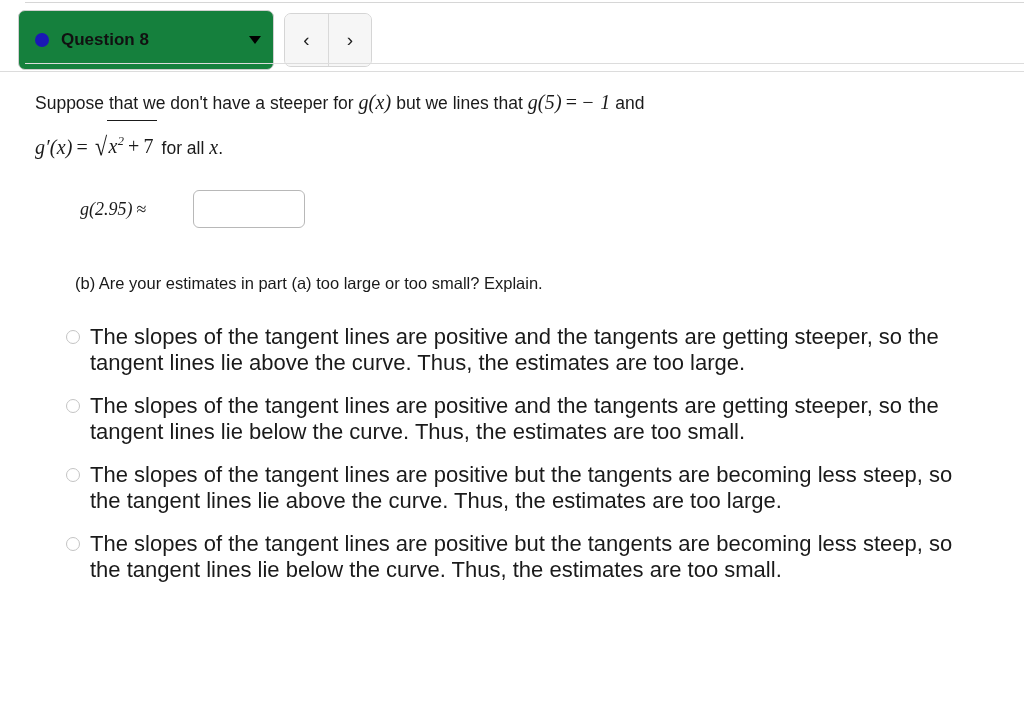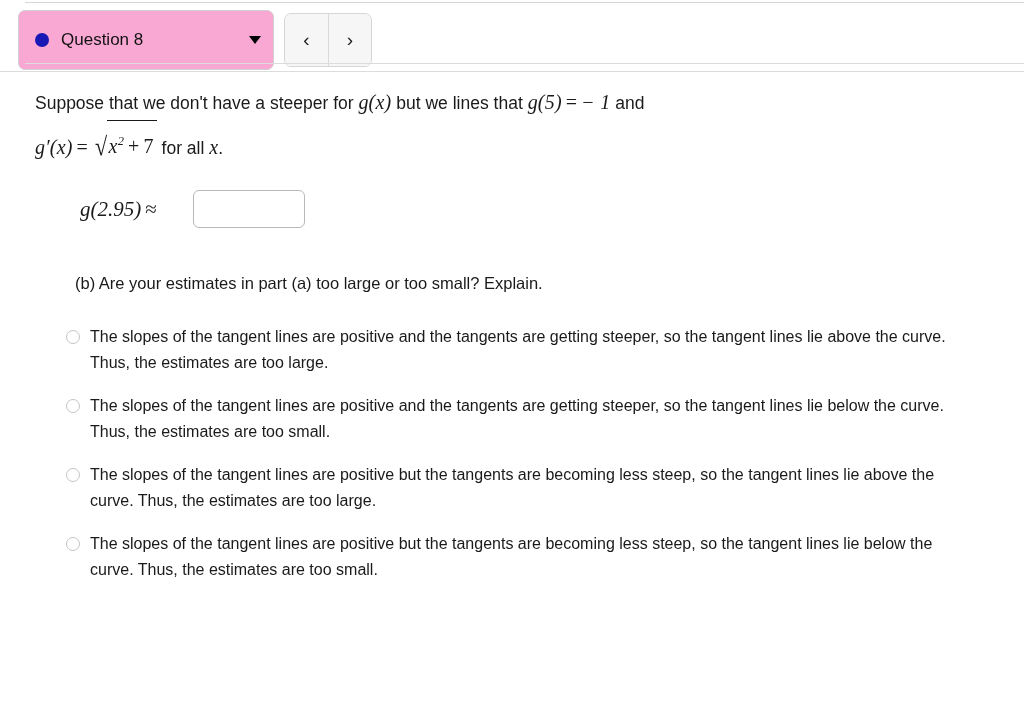--- a/index.html
+++ b/index.html
@@ -52,25 +52,26 @@
     align-items: center;
     gap: 10px;
   }
 
   .question-select {
     box-sizing: border-box;
     width: 256px;
     height: 60px;
     border: 1px solid #d0d0d0;
     border-radius: 7px;
-    background: #f9a8d4;
+    background: #15803d;
     display: flex;
     align-items: center;
     padding: 0 12px 0 16px;
     cursor: pointer;
+    font-weight: bold;
   }
   .status-dot {
     width: 14px;
     height: 14px;
     border-radius: 50%;
     background: #1a18b5;
     flex: 0 0 auto;
     margin-right: 12px;
   }
   .question-label {
@@ -189,21 +190,21 @@
   
   .answer-row {
     display: flex;
     align-items: center;
     margin-left: 80px;
     margin-top: 24px;
   }
   .answer-label {
     font-family: "Liberation Serif", "DejaVu Serif", serif;
     font-style: italic;
-    font-size: 21px;
+    font-size: 18px;
     min-width: 105px;
   }
   .approx {
     font-style: normal;
     padding-left: 4px;
   }
   .answer-input {
     box-sizing: border-box;
     width: 112px;
     height: 38px;
@@ -238,21 +239,21 @@
     width: 14px;
     height: 14px;
     border: 1.4px solid #c4c4c4;
     border-radius: 50%;
     background: #ffffff;
     flex: 0 0 auto;
     margin-top: 6px;
     margin-right: 10px;
   }
   .option-text {
-    font-size: 16px;
+    font-size: 22px;
     line-height: 26px;
     color: #1a1a1a;
   }
 </style>
 </head>
 <body>
 
 <div class="rule-top"></div>
 
 <div class="header">

